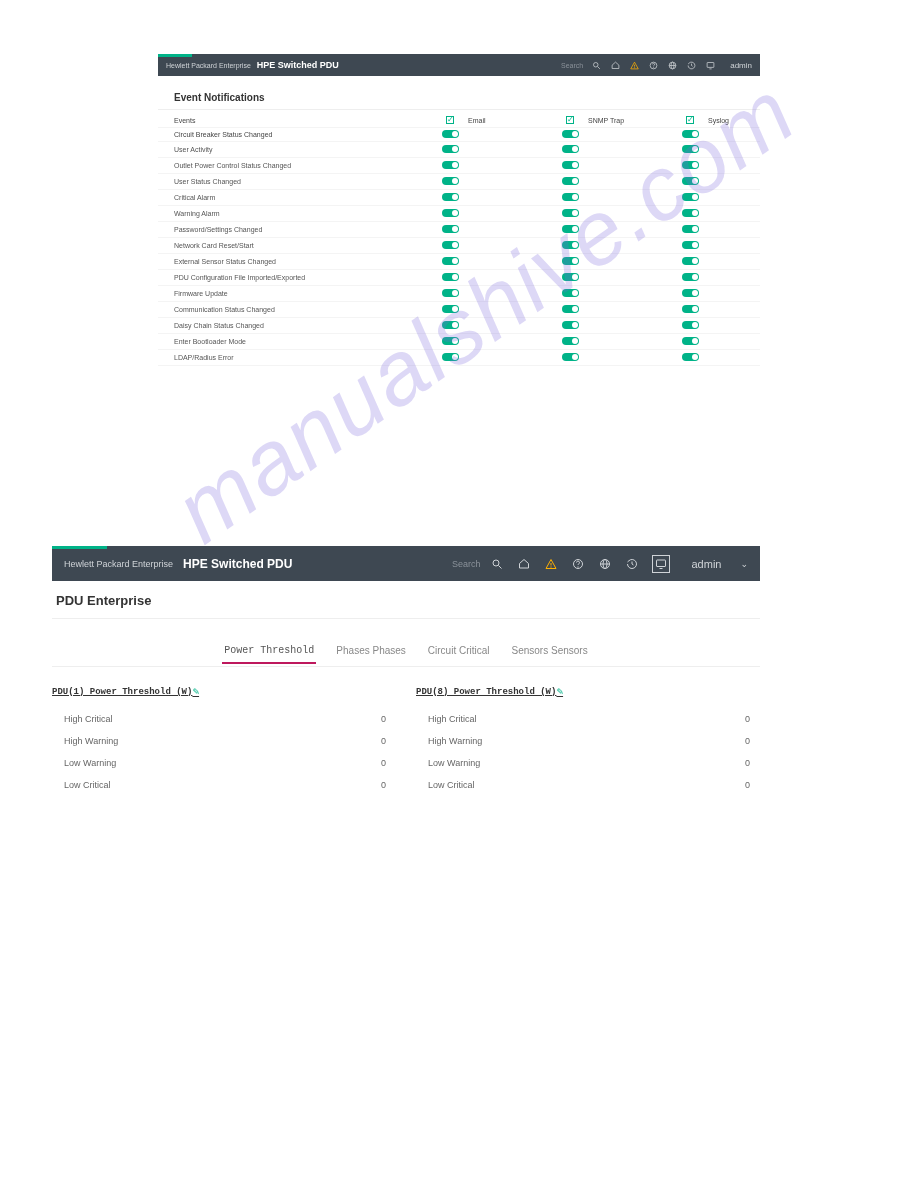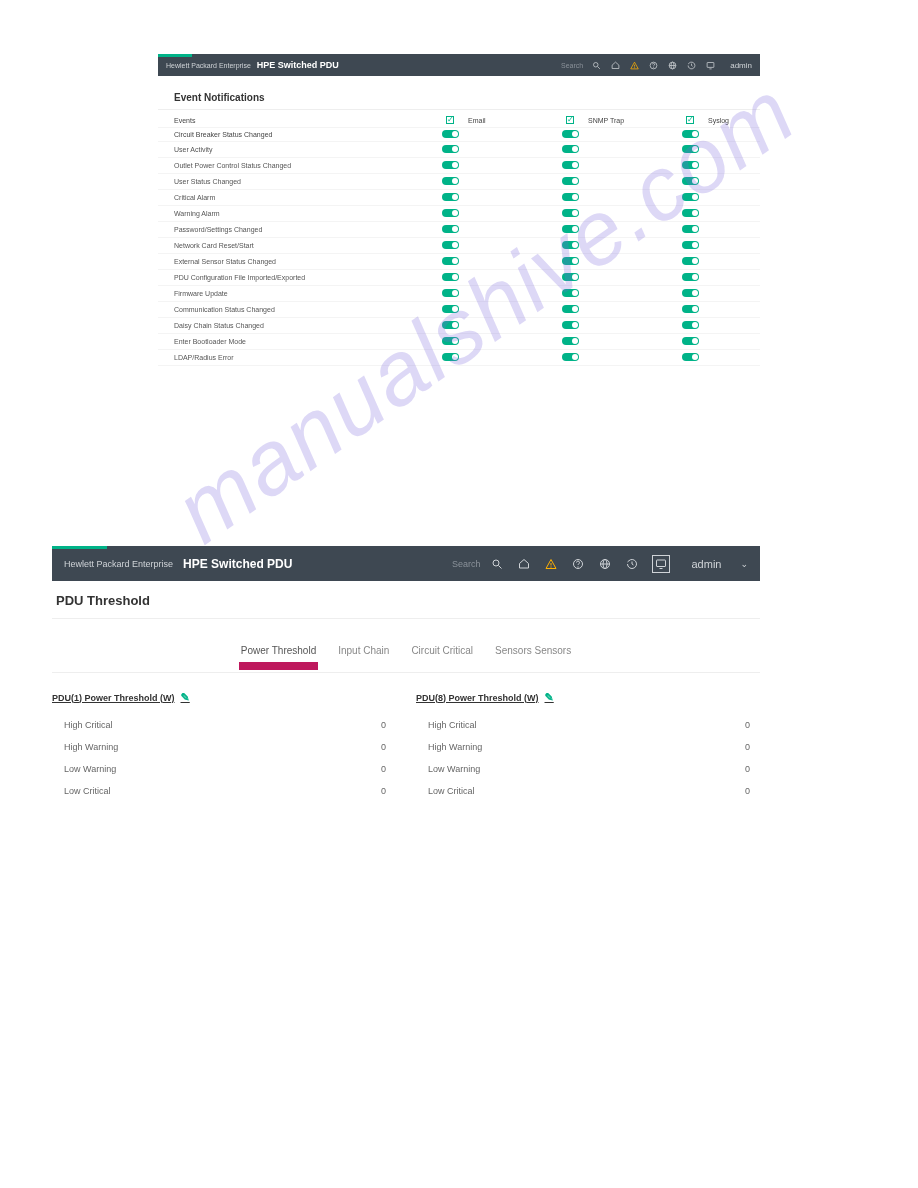--- a/index.html
+++ b/index.html
@@ -48,26 +48,26 @@
     .col-lb  { flex: 0 0 100px; padding-left: 8px; }
     .col-sp  { flex: 1 1 auto; }
     .chk { display: inline-block; width: 8px; height: 8px; border: 1px solid #00b388; position: relative; }
     .chk.on::after { content: "✓"; position: absolute; top: -2px; left: 0; font-size: 8px; color: #00b388; }
     .tg { display: inline-block; width: 17px; height: 8px; background: #00b388; border-radius: 4px; position: relative; }
     .tg::after { content: ""; position: absolute; right: 1px; top: 1px; width: 6px; height: 6px; background: #fff; border-radius: 50%; }
 
     
     .tabs { margin: 22px 158px 0 52px; display: flex; justify-content: center; gap: 18px; border-bottom: 1px solid #eee; padding-bottom: 2px; font-size: 10px; color: #888; }
     .tab { padding: 4px 2px 6px; cursor: pointer; }
-    .tab.active { color: #555; border-bottom: 8px solid #be185d; }
+    .tab.active { color: #555; border-bottom: 2px solid #be185d; font-family: Liberation Mono, monospace; }
 
     
     .thr { margin: 18px 158px 0 52px; display: flex; gap: 20px; }
     .thr-col { flex: 1 1 50%; }
-    .thr-title { font-weight: bold; font-size: 9px; text-decoration: underline; color: #333; display: inline-flex; align-items: center; gap: 6px; margin-bottom: 10px; }
+    .thr-title { font-weight: bold; font-size: 9px; text-decoration: underline; color: #333; display: inline-flex; align-items: center; margin-bottom: 10px; font-family: Liberation Mono, monospace; }
     .pencil { color: #00b388; font-size: 11px; }
     .thr-row { display: flex; justify-content: space-between; font-size: 9px; color: #666; padding: 6px 10px 6px 12px; }
 
   </style>
 </head>
 <body>
 
 <div class="page">
 
   <div class="watermark">manualshive.com</div>
@@ -349,25 +349,25 @@
         <svg viewBox="0 0 24 24" width="12" height="12" fill="none" stroke="currentColor" stroke-width="2">
             <rect x="3" y="4" width="18" height="13" rx="1"></rect>
             <line x1="9" y1="21" x2="15" y2="21"></line>
           </svg>
       </span>
       <span class="user">admin</span>
       <span class="caret">⌄</span>
     </div>
   </div>
 
-  <div class="section-title2">PDU Threshold</div>
+  <div class="section-title2">PDU Enterprise</div>
 
   <div class="tabs" id="tabs">
       <div class="tab active">Power Threshold</div>
-      <div class="tab">Input Chain</div>
+      <div class="tab">Phases Phases</div>
       <div class="tab">Circuit Critical</div>
       <div class="tab">Sensors Sensors</div>
     </div>
 
   <div class="thr">
     <div class="thr-col">
       <div class="thr-title">
         <span>PDU(1) Power Threshold (W)</span>
         <span class="pencil">✎</span>
       </div>

